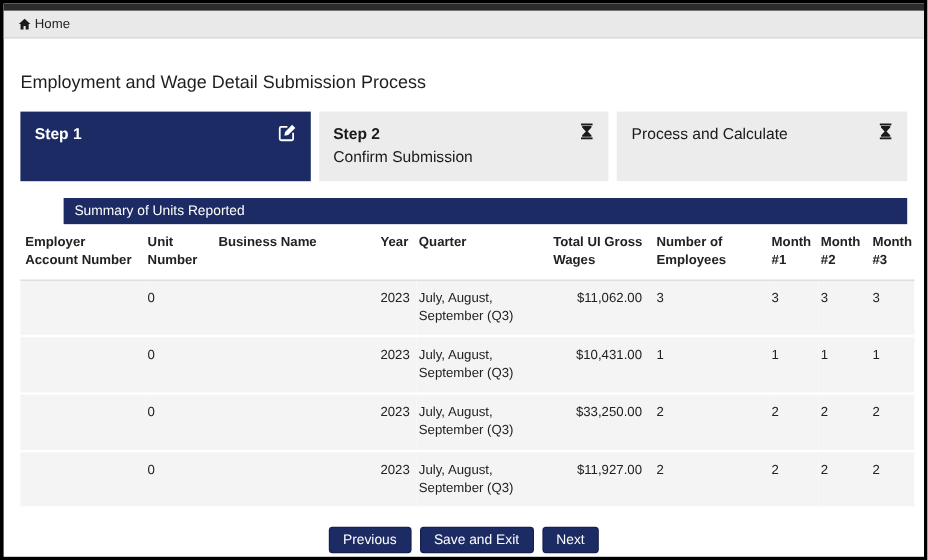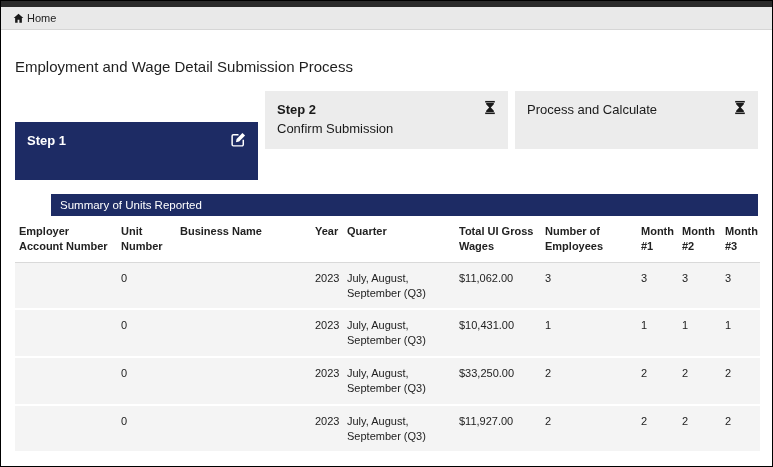--- a/index.html
+++ b/index.html
@@ -1,21 +1,21 @@
 <!DOCTYPE html>
 <html><head>
 <meta charset="utf-8">
 <style>
   * { box-sizing: border-box; margin: 0; padding: 0; }
   html, body { background: #ffffff; }
   body { font-family: "Liberation Sans", sans-serif; }
 
   .window {
     width: 773px; height: 467px;
-    border: 1px solid #000000;
+    border: 3px solid #000000;
     background: #fff;
     position: relative;
     overflow: hidden;
   }
   .window-top-strip { height: 6px; background: #2b2b2b; }
 
   
   .home-bar {
     height: 23px; background: #e9e9e9;
     border-bottom: 1px solid #d6d6d6;
@@ -50,21 +50,21 @@
   .step {
     flex: 1; height: 58px;
     background: #ececec;
     padding: 10px 12px;
     position: relative;
     cursor: pointer;
     color: #1a1a1a;
   }
   .step .step-title { font-size: 13px; font-weight: bold; line-height: 1.45; }
   .step .step-subtitle { font-size: 13px; line-height: 1.45; }
-  .step.active { background: #1d2b64; color: #ffffff; margin-top: 31px; }
+  .step.active { background: #1d2b64; color: #ffffff; }
   .step.active .step-subtitle { font-weight: bold; }
   .step-icon { position: absolute; top: 9px; right: 11px; }
   .step-icon svg { display: block; }
 
   
   .summary-bar {
     margin-top: 14px;
     background: #1d2b64; color: #fff;
     font-size: 11.5px;
     padding: 5px 9px;
@@ -96,21 +96,21 @@
   table.units th:nth-child(1)  { width: 104px; }
   table.units th:nth-child(2)  { width: 59px; }
   table.units th:nth-child(3)  { width: 135px; }
   table.units th:nth-child(4)  { width: 32px; }
   table.units th:nth-child(5)  { width: 112px; }
   table.units th:nth-child(6)  { width: 86px; }
   table.units th:nth-child(7)  { width: 96px; }
   table.units th:nth-child(8)  { width: 41px; }
   table.units th:nth-child(9)  { width: 43px; }
   table.units th:nth-child(10) { width: 37px; }
-  table.units td:nth-child(6)  { text-align: left; padding-right: 10px; }
+  table.units td:nth-child(6)  { text-align: right; padding-right: 10px; }
 
   
   .footer-buttons {
     text-align: center;
     margin-top: 15px;
     display: flex; justify-content: center; gap: 7px;
   }
   .btn {
     background: #1d2b64; color: #ffffff;
     border: 1px solid #16214d;

